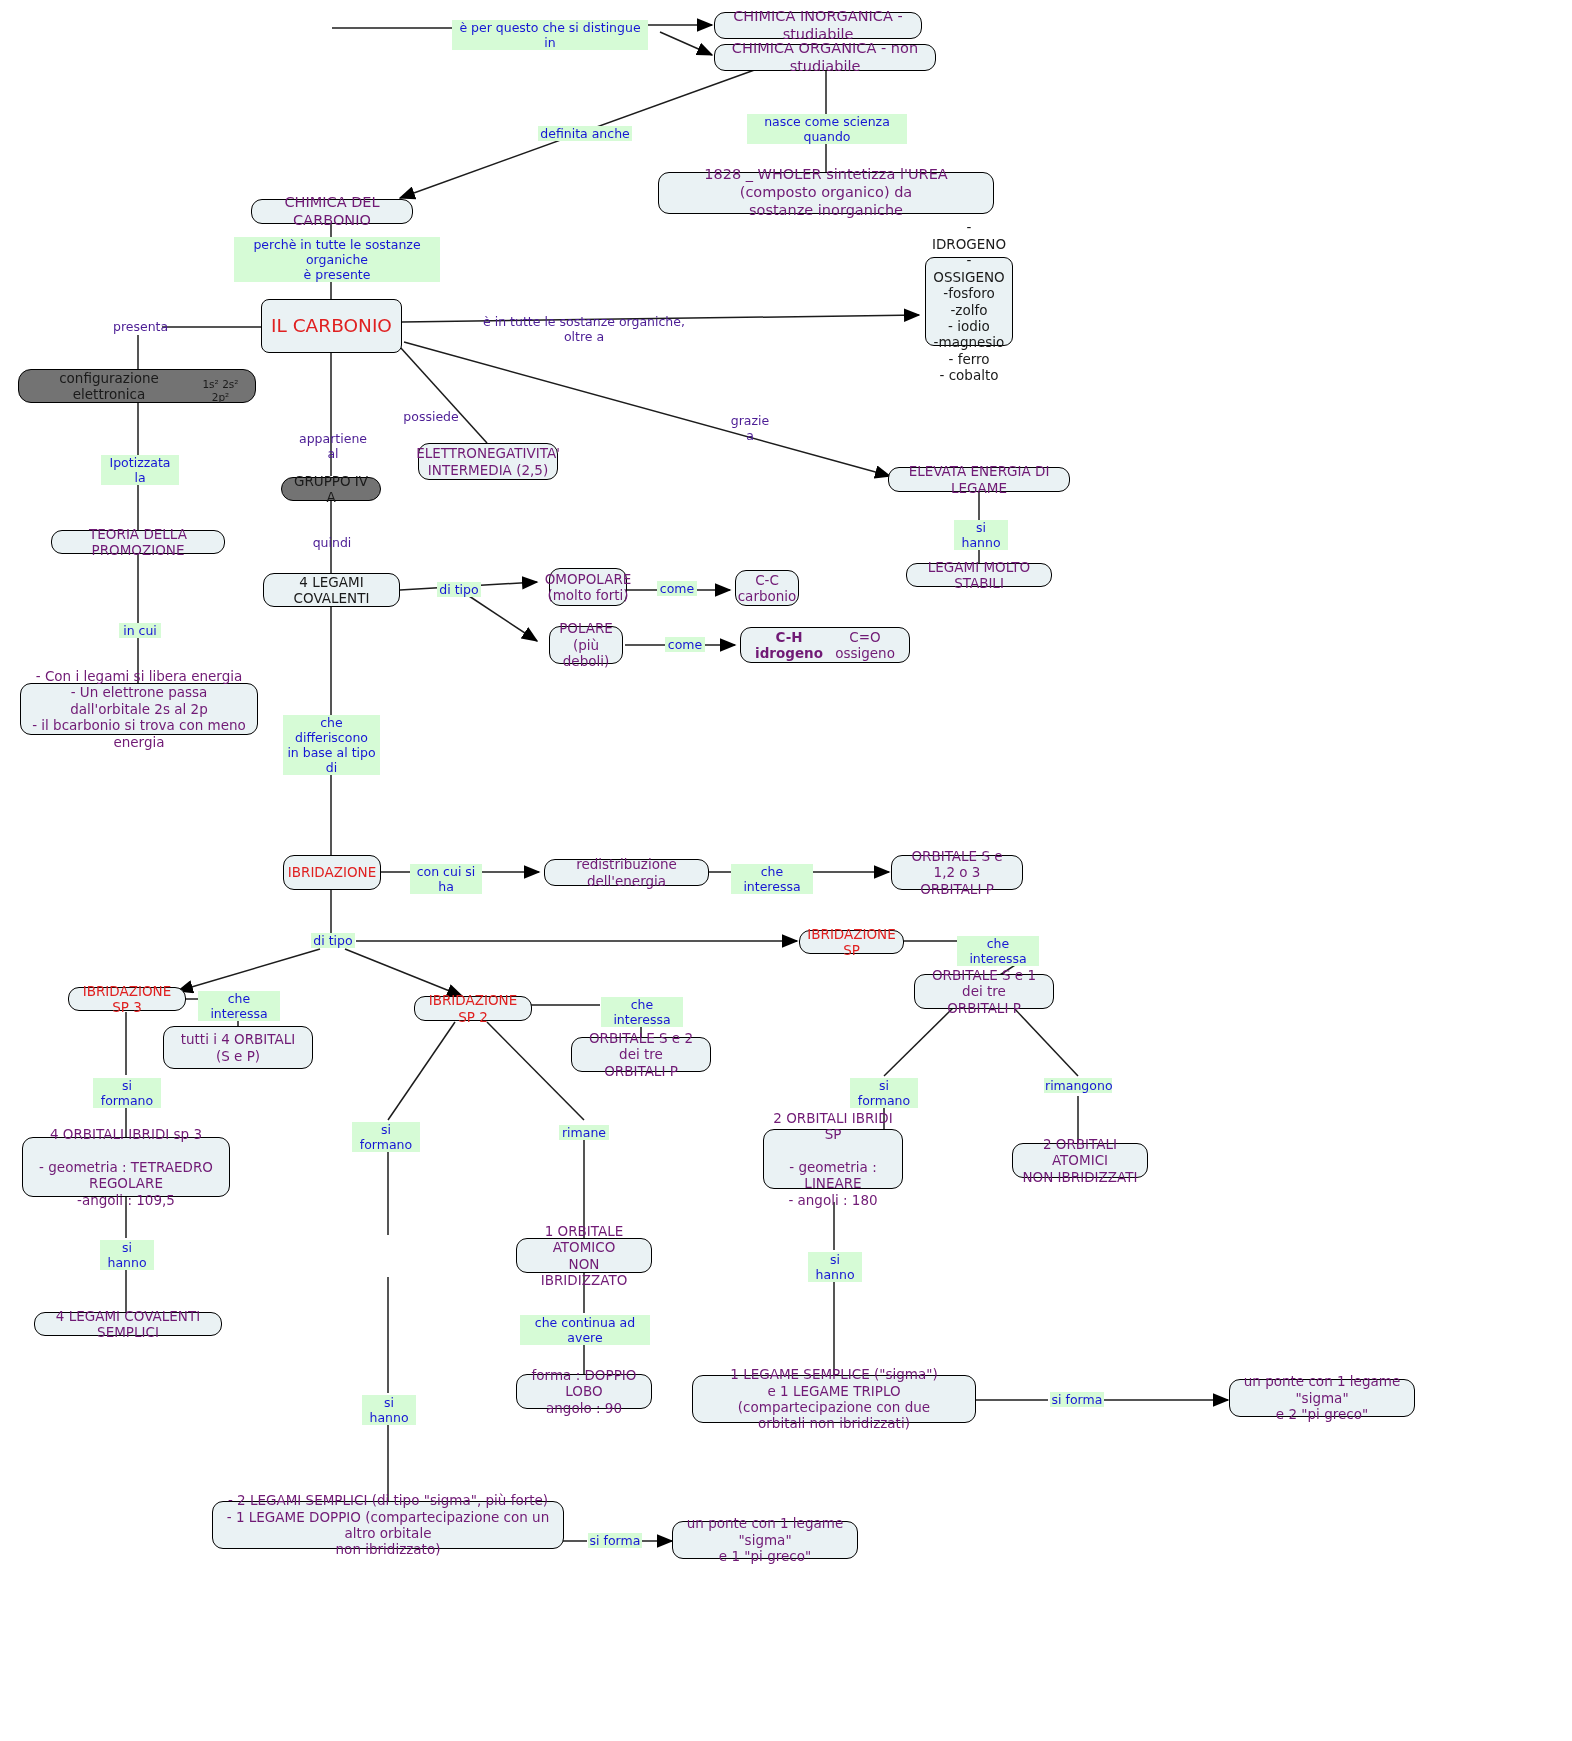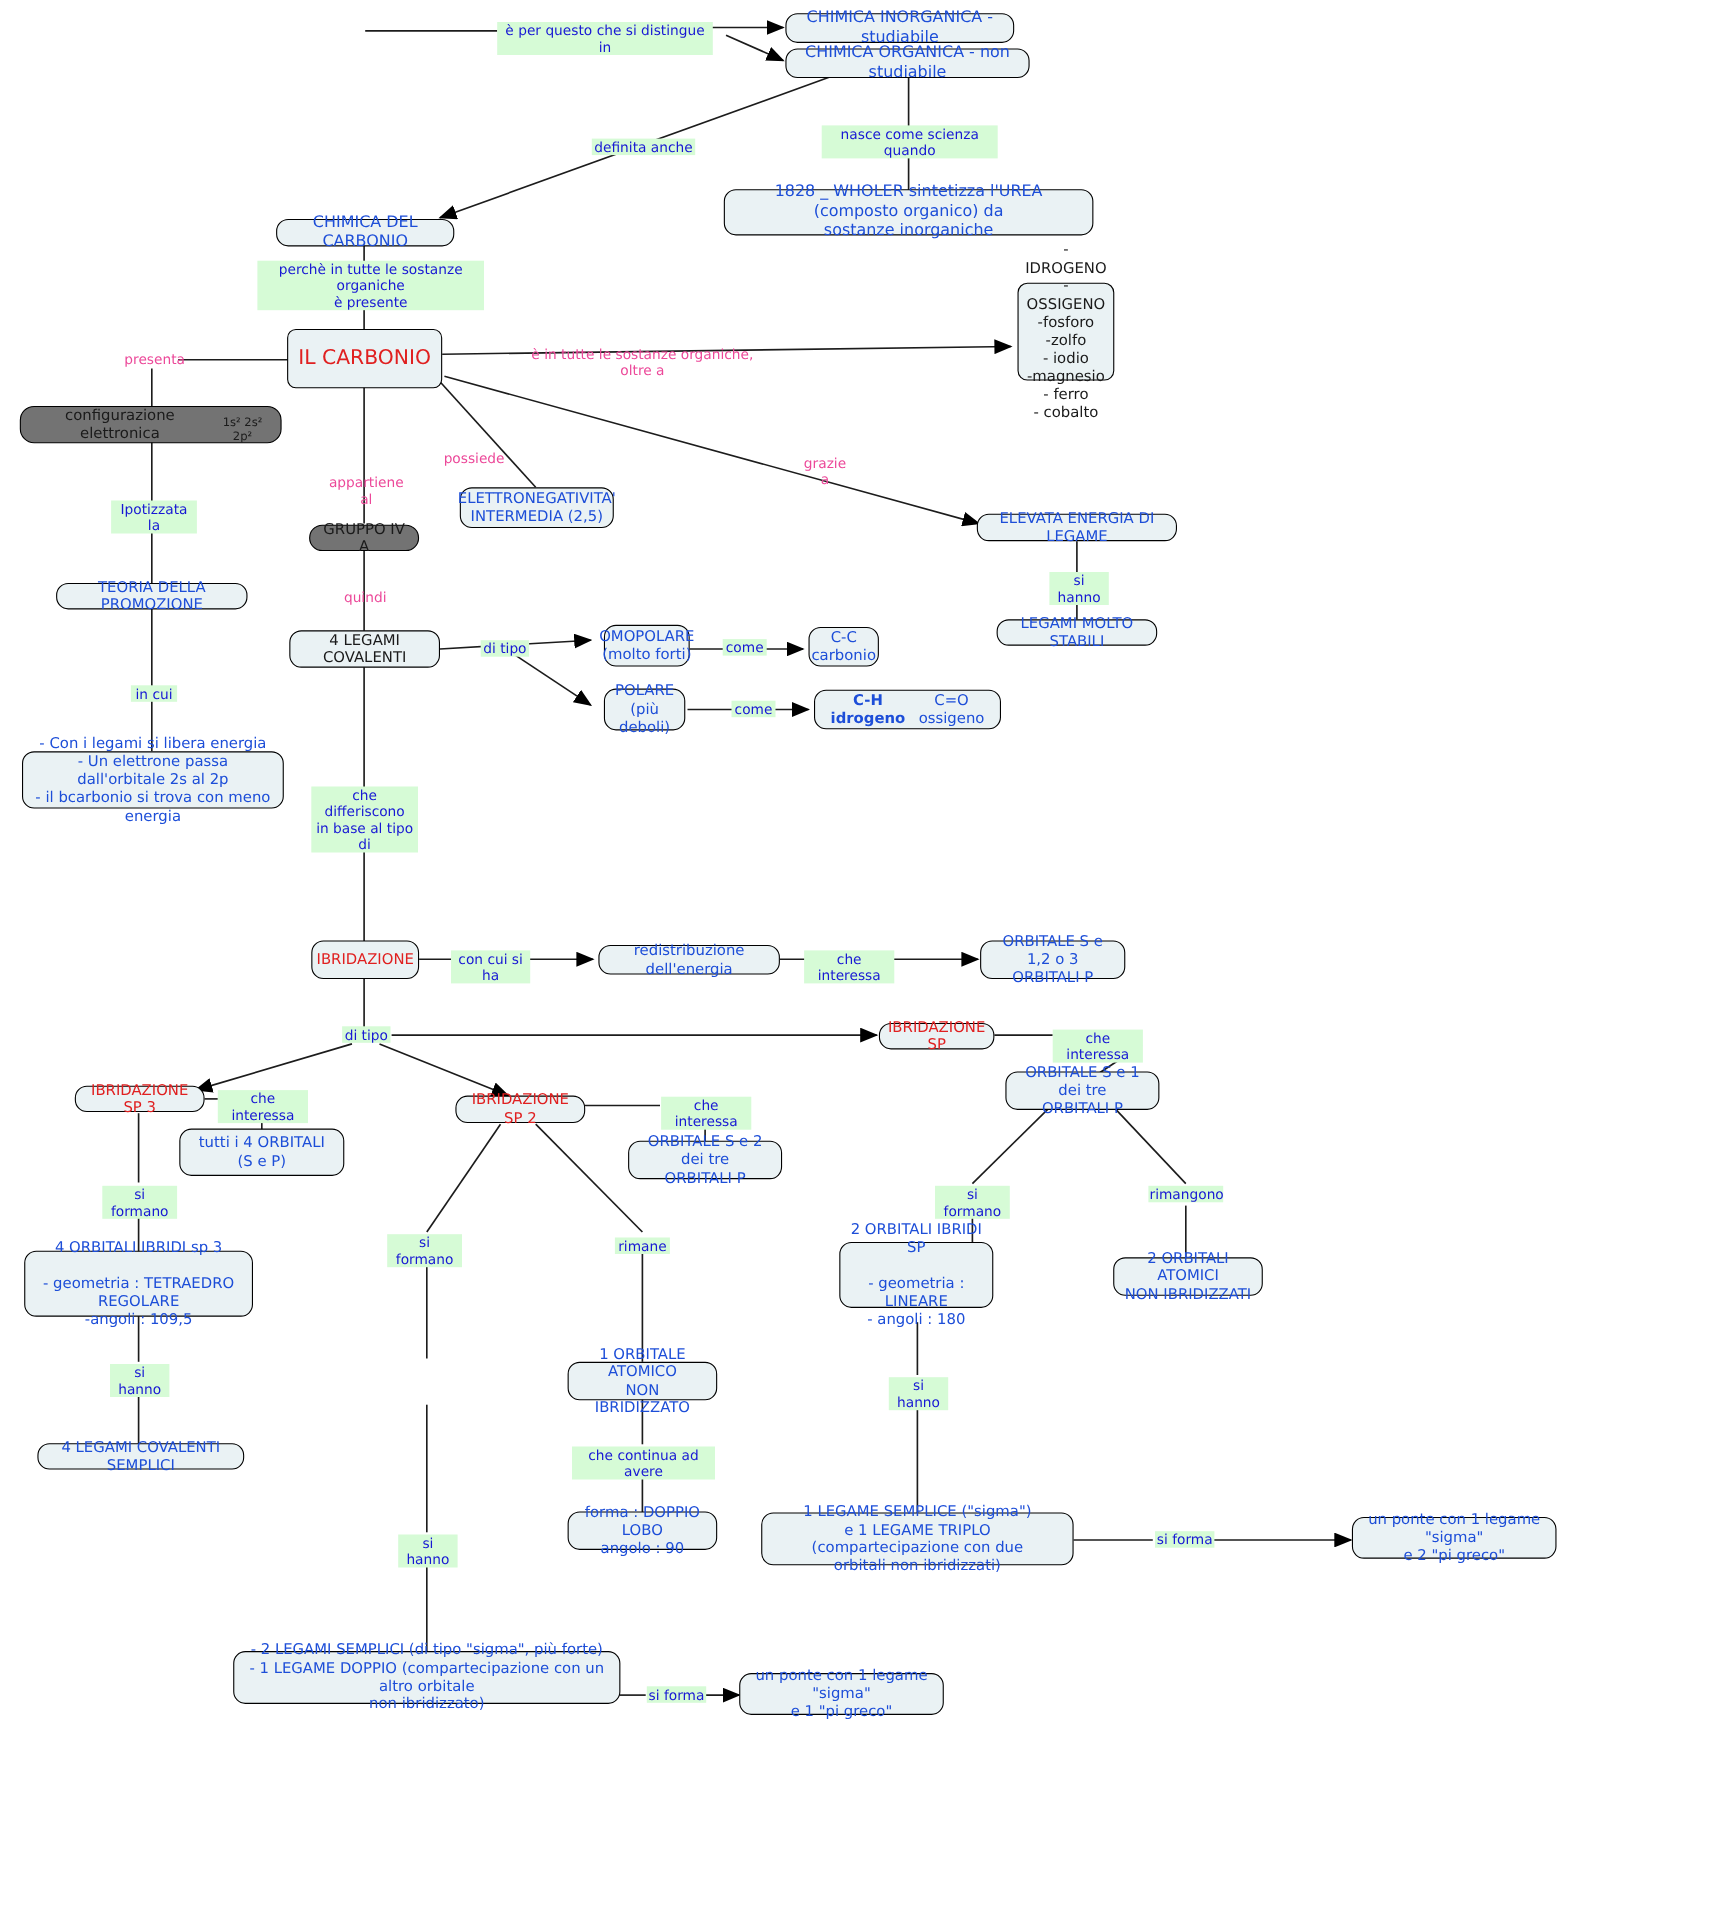--- a/index.html
+++ b/index.html
@@ -3,26 +3,26 @@
 <meta charset="utf-8">
 <style>
   html,body{margin:0;padding:0;background:#ffffff;}
   body{font-family:"DejaVu Sans","Liberation Sans",sans-serif;}
   #map{position:relative;width:1572px;height:1741px;background:#fff;overflow:hidden;}
   svg#edges{position:absolute;left:0;top:0;width:1572px;height:1741px;pointer-events:none;}
   .node{position:absolute;box-sizing:border-box;border:1.4px solid #000;border-radius:11px;
         background:#eaf2f4;text-align:center;display:flex;align-items:center;justify-content:center;
         line-height:1.22;padding:4px 8px;white-space:pre-line;}
   .node.white{background:#737373;}
-  .grn{color:#1d4ed8;}
+  .grn{color:#701a75;}
   .red{color:#e02020;}
   .blk{color:#1a1a1a;}
   .lbl{position:absolute;background:#d6fbd6;color:#1717d4;white-space:pre-line;
        text-align:center;line-height:1.2;padding:0 1px;}
-  .lbl.plain{background:transparent;color:#ec4899;} .f12{font-size:12.5px;}
+  .lbl.plain{background:transparent;color:#4c1d95;} .f12{font-size:12.5px;}
   .f13{font-size:13.5px;} .f14{font-size:14.5px;}
   .f18{font-size:18.5px;}
   .sub{font-size:0.78em;}
 </style>
 </head>
 <body>
 
 <div id="map">
 
   <svg id="edges" viewBox="0 0 1572 1741">

